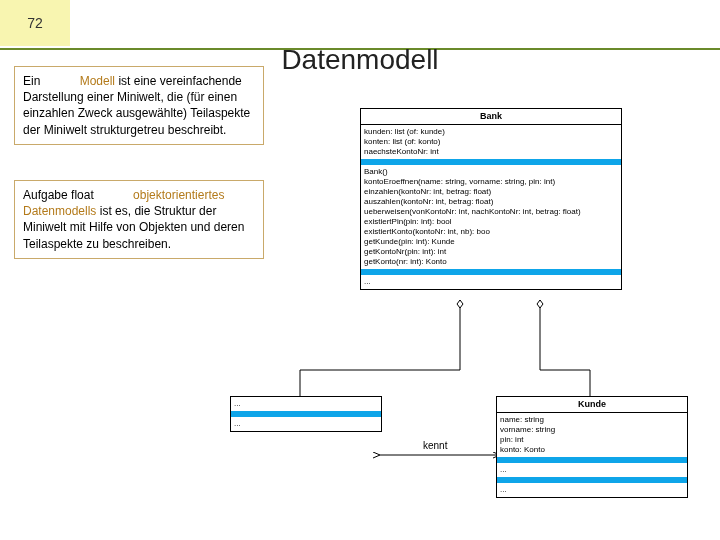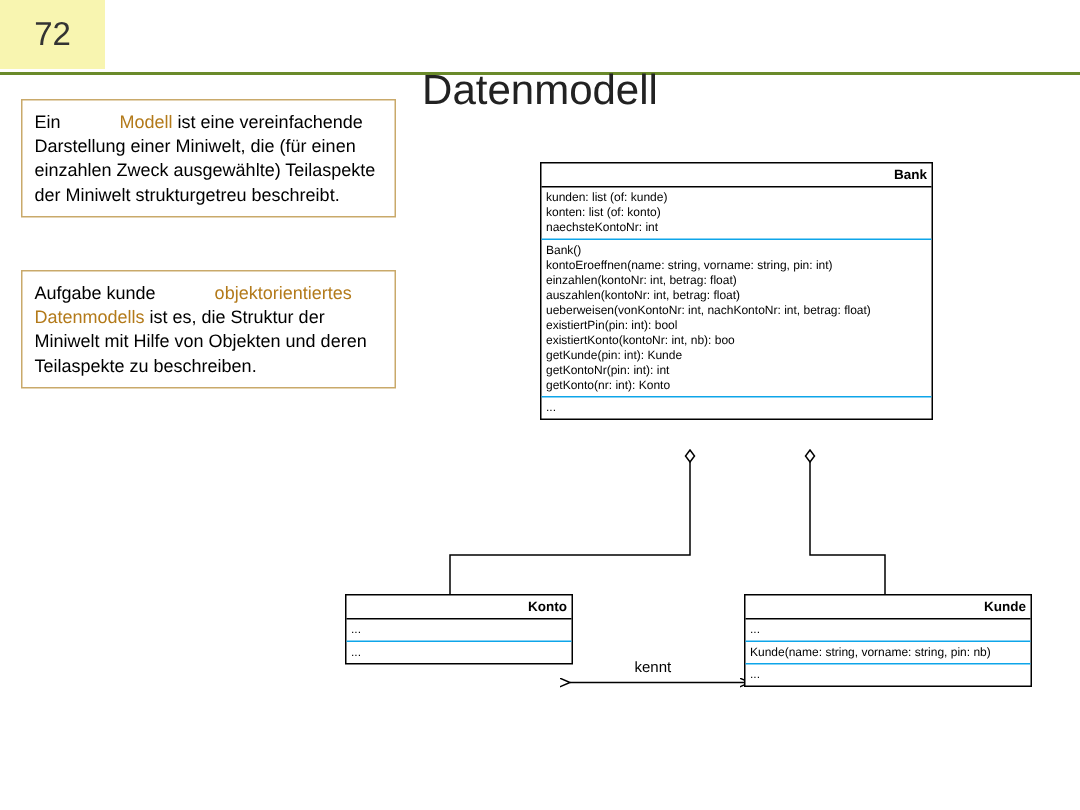--- a/index.html
+++ b/index.html
@@ -20,21 +20,21 @@
   .pagenum {
     position: absolute;
     left: 0;
     top: 0;
     width: 70px;
     height: 46px;
     background: #f8f5b0;
     display: flex;
     align-items: center;
     justify-content: center;
-    font-size: 22px;
+    font-size: 14px;
     color: #333;
   }
   .title {
     position: absolute;
     left: 0;
     right: 0;
     top: 6px;
     text-align: center;
     font-size: 28px;
     color: #222;
@@ -55,28 +55,28 @@
   .accent { color: #b37a1a; padding-left: 36px; }
   .uml {
     position: absolute;
     border: 1px solid #000;
     background: #fff;
     font-size: 8px;
     line-height: 1.25;
     color: #000;
   }
   .uml .name {
-    text-align: right;
+    text-align: center;
     font-weight: bold;
     border-bottom: 1px solid #000;
     padding: 2px 3px;
     font-size: 9px;
   }
   .uml .sect {
-    border-bottom: 1px solid #0ea5e9;
+    border-bottom: 6px solid #0ea5e9;
     padding: 2px 3px;
     white-space: nowrap;
     overflow: hidden;
   }
   .uml .sect:last-child { border-bottom: none; }
   .bank  { left: 360px; top: 108px; width: 260px; }
   .konto { left: 230px; top: 396px; width: 150px; }
   .kunde { left: 496px; top: 396px; width: 190px; }
   .assoc-label {
     position: absolute;
@@ -96,21 +96,21 @@
 <div class="header">
   <div class="pagenum">72</div>
   <div class="title">Datenmodell</div>
 </div>
 
 <div class="textbox box1">
   <span>Ein </span><span class="accent">Modell</span><span> ist eine vereinfachende Darstellung einer Miniwelt, die (für einen einzahlen Zweck ausgewählte) Teilaspekte der Miniwelt strukturgetreu beschreibt.</span>
 </div>
 
 <div class="textbox box2">
-  <span>Aufgabe kunde </span><span class="accent">objektorientiertes Datenmodells</span><span> ist es, die Struktur der Miniwelt mit Hilfe von Objekten und deren Teilaspekte zu beschreiben.</span>
+  <span>Aufgabe float </span><span class="accent">objektorientiertes Datenmodells</span><span> ist es, die Struktur der Miniwelt mit Hilfe von Objekten und deren Teilaspekte zu beschreiben.</span>
 </div>
 
 <svg class="lines">
   <defs>
     <marker id="arrow" markerWidth="8" markerHeight="8" refX="7" refY="3" orient="auto">
       <path d="M0,0 L7,3 L0,6" fill="none" stroke="#000"></path>
     </marker>
     <marker id="diamond" markerWidth="10" markerHeight="10" refX="1" refY="4" orient="auto">
       <path d="M1,4 L5,1 L9,4 L5,7 Z" fill="#fff" stroke="#000"></path>
     </marker>
@@ -137,23 +137,25 @@
 ueberweisen(vonKontoNr: int, nachKontoNr: int, betrag: float)
 existiertPin(pin: int): bool
 existiertKonto(kontoNr: int, nb): boo
 getKunde(pin: int): Kunde
 getKontoNr(pin: int): int
 getKonto(nr: int): Konto</div>
   <div class="sect">...</div>
 </div>
 
 <div class="uml konto">
-  <div class="name">Konto</div>
   <div class="sect">...</div>
   <div class="sect">...</div>
 </div>
 
 <div class="uml kunde">
   <div class="name">Kunde</div>
+  <div class="sect" style="white-space:pre-line">name: string
+vorname: string
+pin: int
+konto: Konto</div>
   <div class="sect">...</div>
-  <div class="sect" style="white-space:pre-line">Kunde(name: string, vorname: string, pin: nb)</div>
   <div class="sect">...</div>
 </div>
 
 </body></html>

